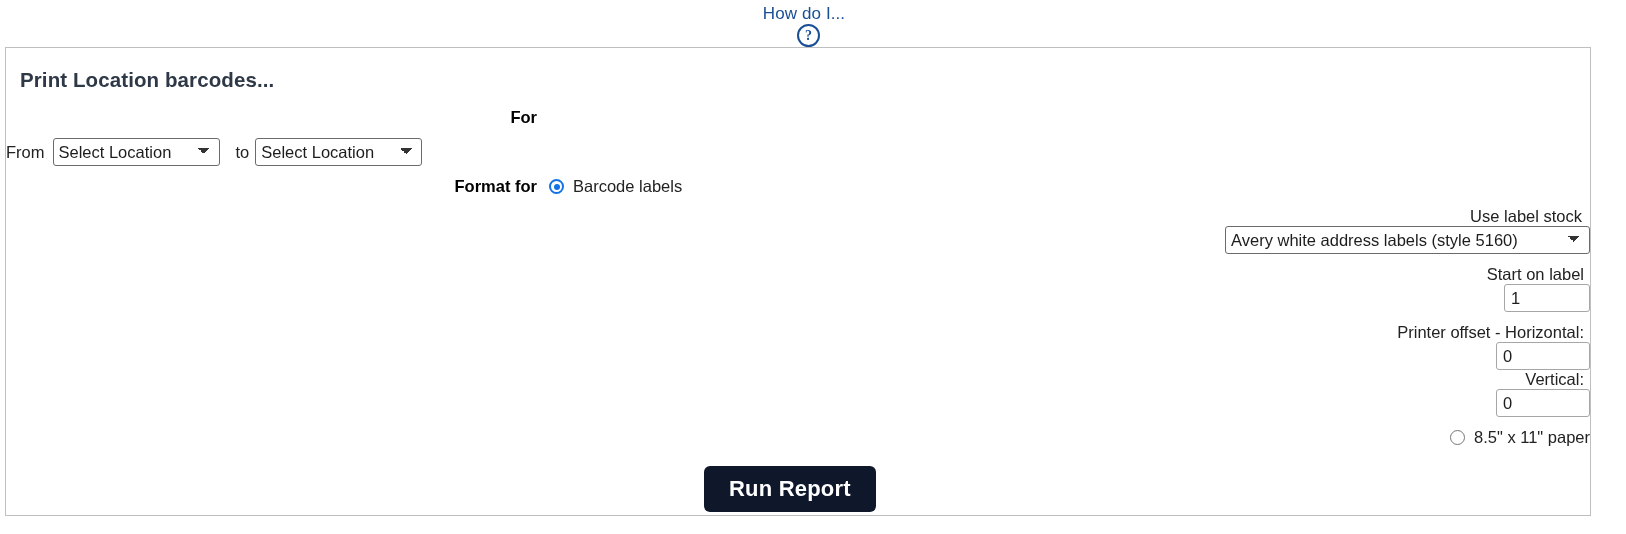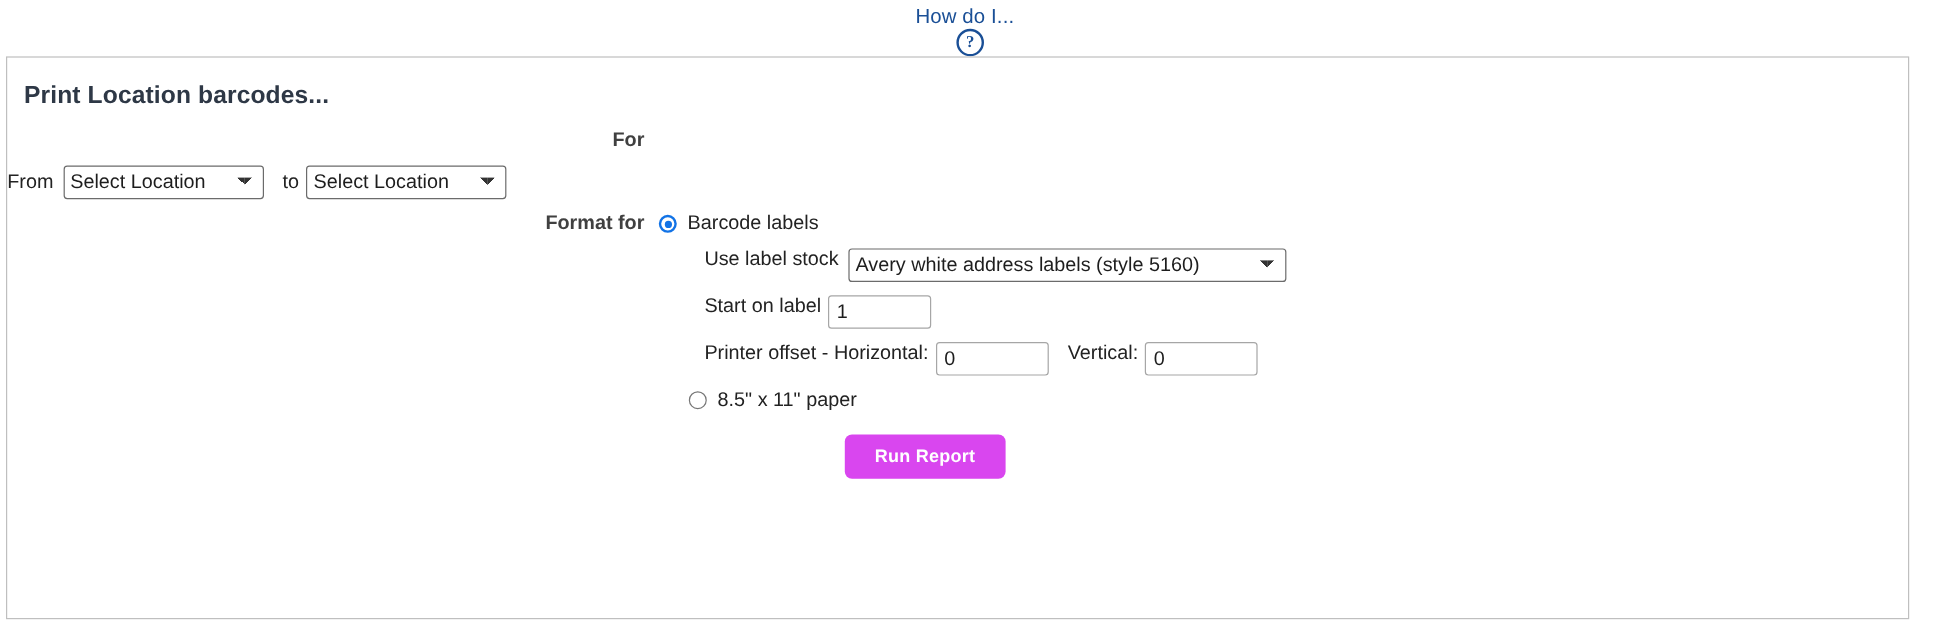--- a/index.html
+++ b/index.html
@@ -82,21 +82,21 @@
     display: flex;
     align-items: center;
     margin-bottom: 11px;
   }
   .row-label {
     width: 543px;
     text-align: right;
     padding-right: 12px;
     font-size: 16.5px;
     font-weight: bold;
-    color: #404040;
+    color: #000000;
     flex: 0 0 auto;
   }
   .row-body {
     display: flex;
     align-items: center;
     font-size: 16.5px;
     color: #222;
   }
 
   
@@ -166,42 +166,43 @@
     border-radius: 50%;
     background: #1273e6;
   }
   .radio.off {
     border: 1.5px solid #767676;
     background: #ffffff;
   }
 
   .sub-row {
     display: flex;
-    align-items: flex-start;
+    align-items: flex-end;
     font-size: 16.5px;
     color: #222;
     margin-bottom: 11px;
+    flex-direction: column;
   }
   .sub-indent { width: 581px; flex: 0 0 auto; }
   .sub-indent-radio { width: 568px; flex: 0 0 auto; }
   .gap-r { margin-right: 8px; }
   .gap-l { margin-left: 16px; }
   .gap-r-sm { margin-right: 6px; }
 
   
   .btn-wrap {
     display: flex;
     margin-top: 19px;
     padding-left: 698px;
   }
   .run-btn {
-    background: #d946ef;
+    background: #0f172a;
     color: #ffffff;
     font-family: "Liberation Sans", sans-serif;
-    font-size: 15px;
+    font-size: 22px;
     font-weight: bold;
     border: none;
     border-radius: 6px;
     padding: 10px 25px;
     cursor: pointer;
     letter-spacing: 0.2px;
   }
 </style>
 </head>
 <body>

